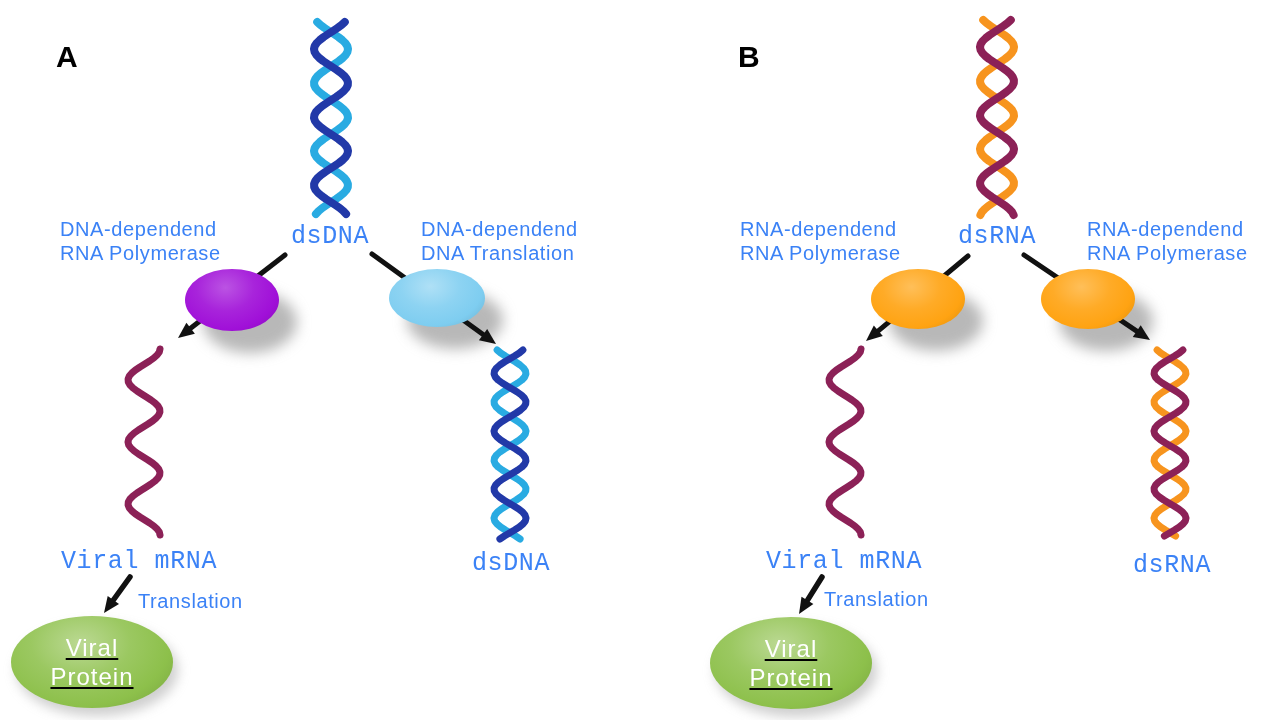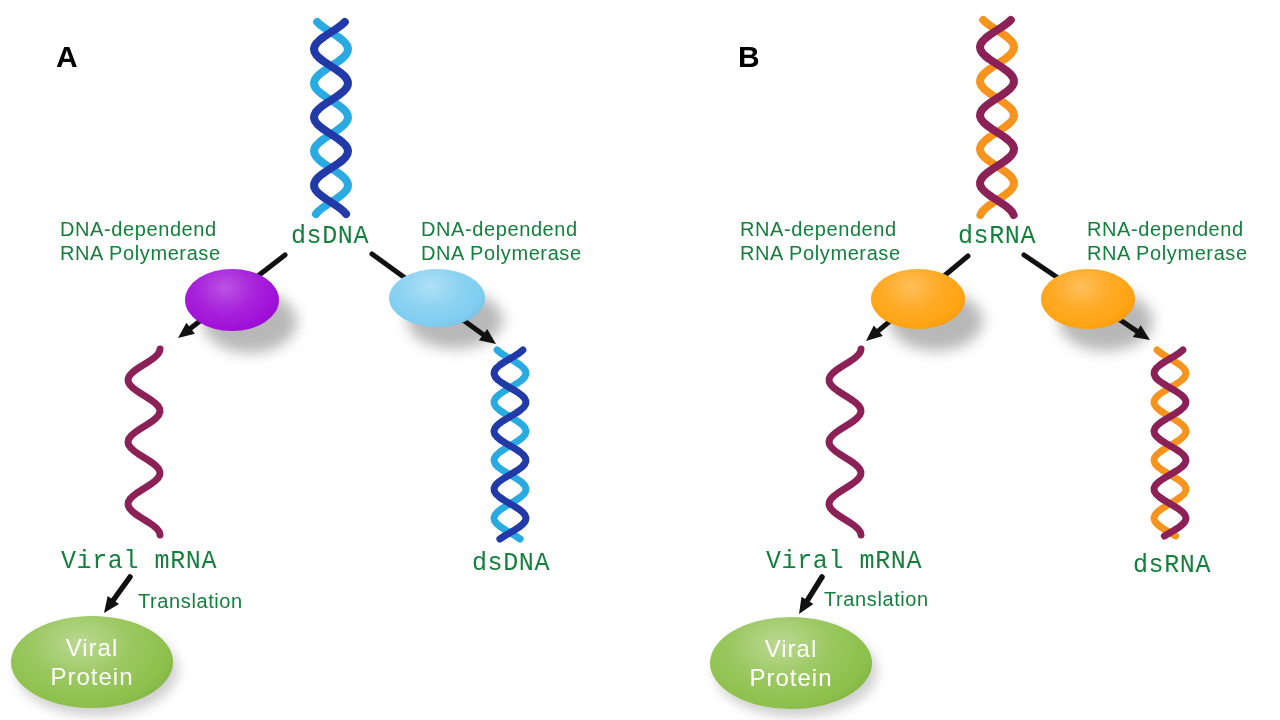--- a/index.html
+++ b/index.html
@@ -1,26 +1,26 @@
 <!DOCTYPE html>
 <html><head>
 <meta charset="utf-8">
 <style>
   html,body{margin:0;padding:0;background:#ffffff;}
   .stage{
     position:relative;width:1280px;height:720px;background:#ffffff;overflow:hidden;
     font-family:"Liberation Sans", sans-serif;color:#000;
   }
   #art{position:absolute;left:0;top:0;z-index:2;}
-  .lbl{position:absolute;z-index:4;white-space:nowrap;letter-spacing:0.6px;color:#15803d;}
+  .lbl{position:absolute;z-index:4;white-space:nowrap;letter-spacing:0.6px;color:#3b82f6;}
   .center{transform:translateX(-50%);font-family:Liberation Mono, monospace;} 
   .big{font-size:25px;}
   .mid{font-size:20px;line-height:24px;}
   .panel-letter{position:absolute;z-index:4;font-size:30px;font-weight:700;letter-spacing:0;}
-  .oval{position:absolute;border-radius:50%;z-index:3;}
+  .oval{position:absolute;border-radius:50%;z-index:3;text-decoration:underline;}
   .shadow{position:absolute;border-radius:50%;z-index:1;background:rgba(125,125,125,0.55);filter:blur(7px);}
   .shadow.soft{background:rgba(130,130,130,0.38);filter:blur(6px);}
   .protein{display:flex;align-items:center;justify-content:center;}
   .ptxt{color:#ffffff;font-size:24px;line-height:29px;text-align:center;letter-spacing:1px;}
 </style>
 </head>
 <body>
 
 <div class="stage">
 
@@ -53,21 +53,21 @@
 
   <div class="lbl big center" style="left:330px;top:222px">dsDNA</div>
 
   <div class="lbl mid" style="left:60px;top:217px">
     <div>DNA-dependend</div>
     <div>RNA Polymerase</div>
   </div>
 
   <div class="lbl mid" style="left:421px;top:217px">
     <div>DNA-dependend</div>
-    <div>DNA Polymerase</div>
+    <div>DNA Translation</div>
   </div>
 
   <div class="shadow" style="left:203px;top:291px;width:94px;height:62px"></div>
   <div class="oval" id="oval-a-left" style="left: 185px; top: 269px; width: 94px; height: 62px; background: radial-gradient(at 43% 30%, rgb(187, 83, 227) 0%, rgb(168, 36, 219) 38%, rgb(160, 16, 216) 68%, rgb(134, 13, 181) 100%);"></div>
 
   <div class="shadow" style="left:407px;top:291px;width:96px;height:58px"></div>
   <div class="oval" id="oval-a-right" style="left: 389px; top: 269px; width: 96px; height: 58px; background: radial-gradient(at 43% 30%, rgb(175, 224, 246) 0%, rgb(141, 211, 242) 38%, rgb(126, 205, 240) 68%, rgb(106, 172, 202) 100%);"></div>
 
   <div class="lbl big center" style="left:139px;top:547px">Viral mRNA</div>
 

